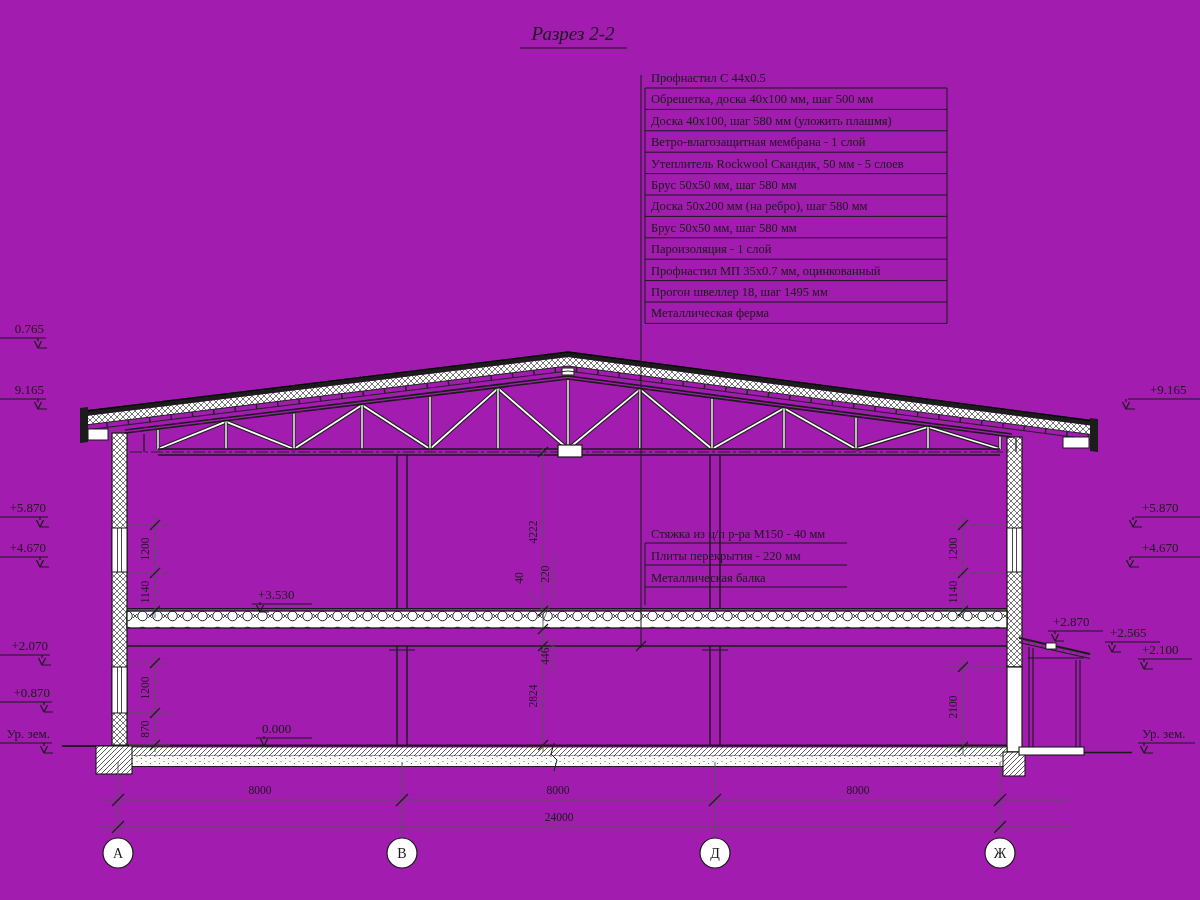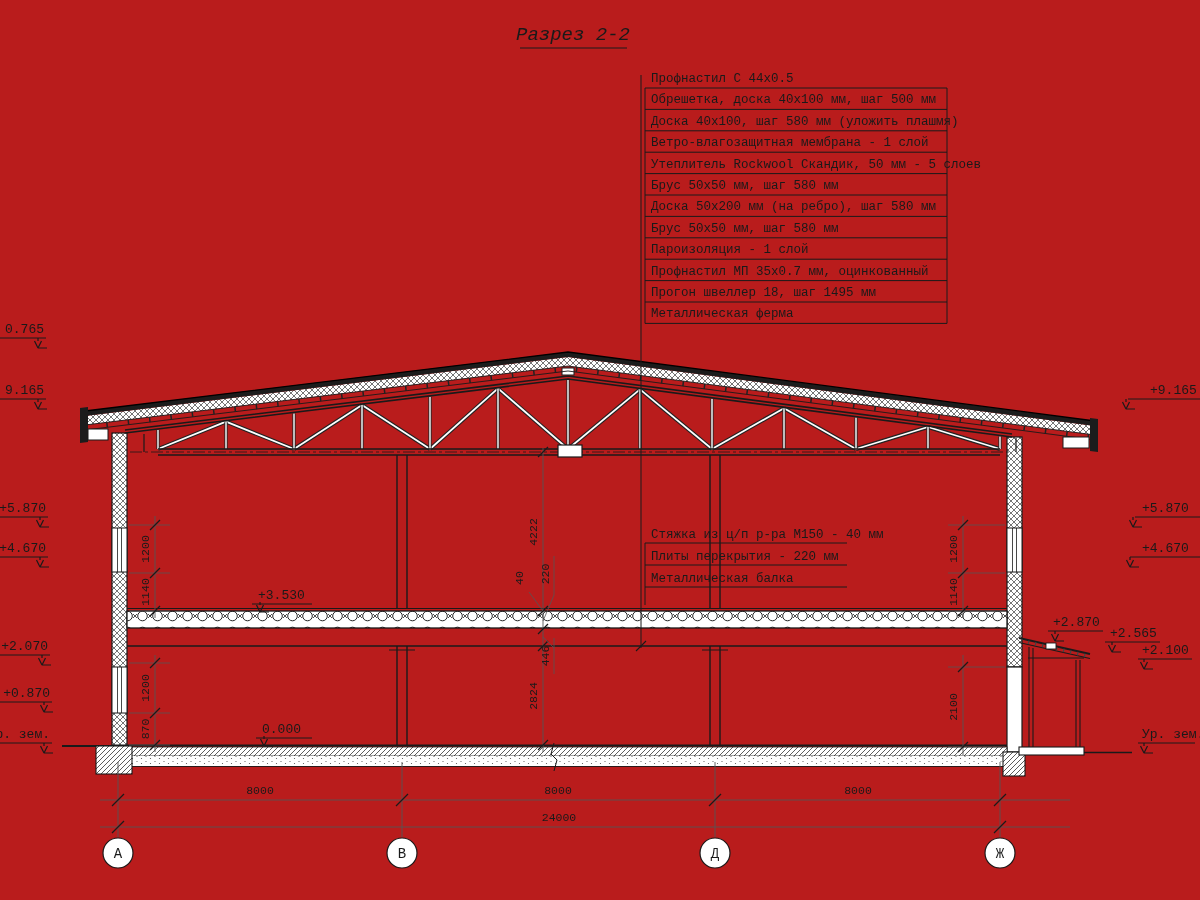--- a/index.html
+++ b/index.html
@@ -1,17 +1,17 @@
 <!DOCTYPE html>
 <html><head>
 <meta charset="utf-8">
 <style>
   html,body{margin:0;padding:0;background:#ffffff;}
-  #stage{position:relative;width:1200px;height:900px;background:#b91c1c;overflow:hidden;
-         font-family:Liberation Mono, monospace;}
+  #stage{position:relative;width:1200px;height:900px;background:#a21caf;overflow:hidden;
+         font-family:Liberation Serif, serif;}
   svg{position:absolute;left:0;top:0;}
   text{fill:#1a1a1a;}
   .callout{font-size:12.5px;}
   .dim{font-size:11.5px;}
   .lvl{font-size:13px;}
   .axis{font-size:14px;}
   .ttl{font-size:19px;font-style:italic;}
 </style>
 </head>
 <body>

